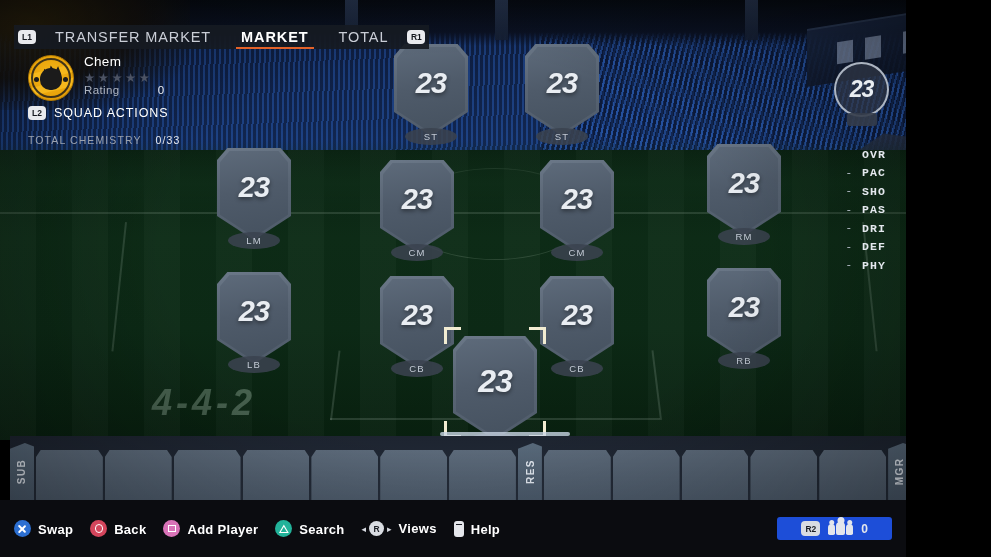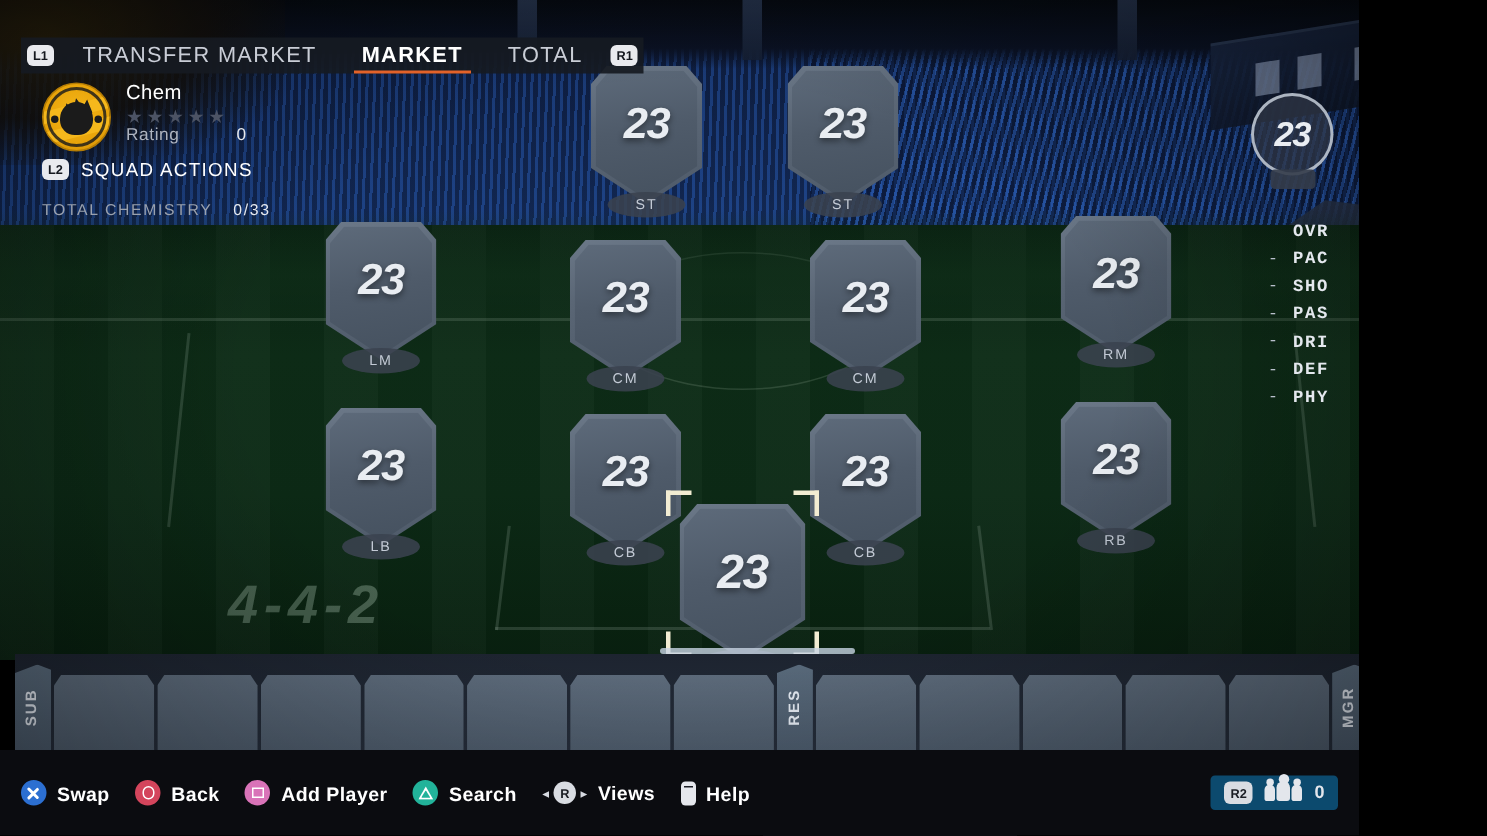--- a/index.html
+++ b/index.html
@@ -312,22 +312,22 @@
     width:10px; height:16px; border-radius:3px; background:#e5e7ec;
     position:relative; flex:0 0 auto;
   }
   .touchpad::after {
     content:""; position:absolute; left:2px; right:2px; top:3.2px; height:1.4px;
     background:#1a1d24;
   }
 
   .friends {
     position:absolute; right:14px; top:517px; z-index:31;
-    display:flex; align-items:flex-start; gap:8px;
-    background:#0c4a6e; padding:4px 9px; border-radius:3px;
+    display:flex; align-items:center; gap:8px;
+    background:#1d4ed8; padding:4px 24px; border-radius:3px;
   }
   .r2btn {
     width:19px; height:15px; border-radius:4px; background:#d9dce2;
     color:#1a1d24; font-size:8.5px; font-weight:700;
     display:flex; align-items:center; justify-content:center;
   }
   .people { display:flex; align-items:flex-end; gap:1px; }
   .people .p {
     width:7px; height:11px; border-radius:4px 4px 2px 2px; background:#e3e6ec;
     position:relative;

